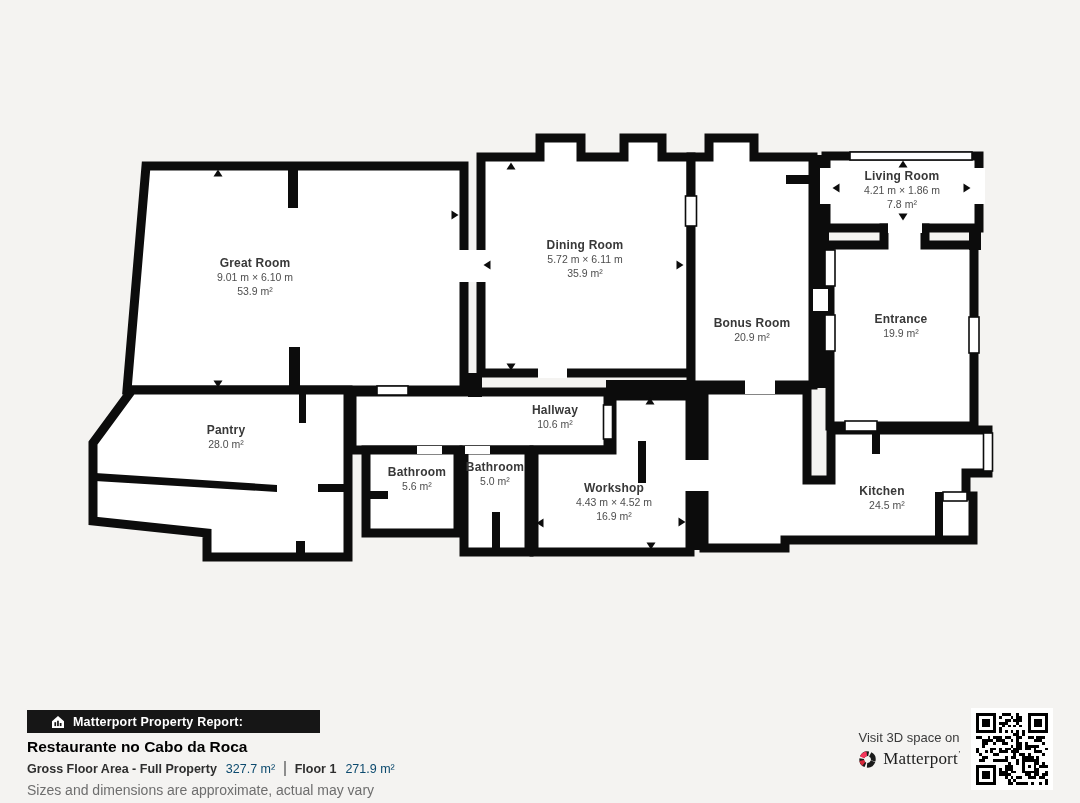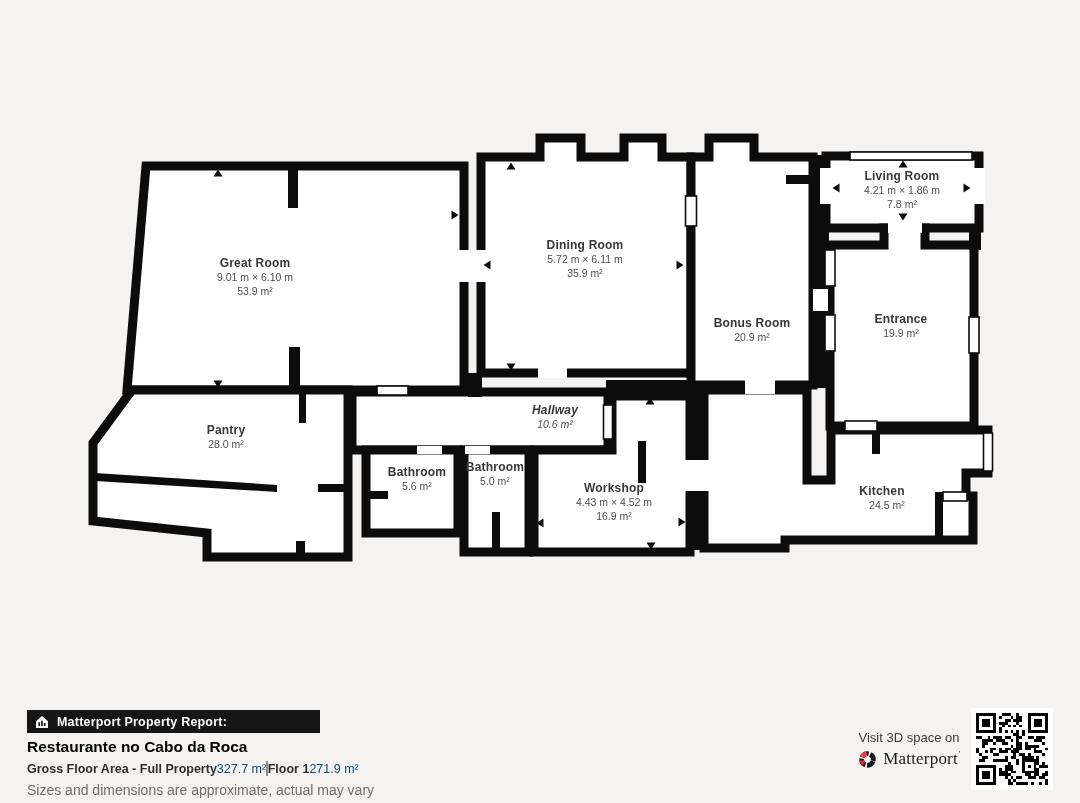--- a/index.html
+++ b/index.html
@@ -9,24 +9,24 @@
   .room{fill:#ffffff;stroke:#0c0c0c;stroke-width:9;stroke-linejoin:miter;}
   .wall{fill:#0c0c0c;}
   .gap{fill:#ffffff;}
   .win{fill:#ffffff;stroke:#0c0c0c;stroke-width:1.6;}
   .arr{fill:#0c0c0c;}
   .labels{position:absolute;left:0;top:0;width:1080px;height:803px;pointer-events:none;}
   .room-label{position:absolute;transform:translateX(-50%);text-align:center;white-space:nowrap;}
   .rn{font-size:12px;font-weight:700;color:#383838;letter-spacing:.2px;line-height:13px;}
   .rd{font-size:10.5px;color:#4e4e4e;margin-top:1px;line-height:12.5px;}
   .report-bar{position:absolute;left:27px;top:710px;width:293px;height:23px;background:#161616;
-              display:flex;align-items:center;gap:8px;padding-left:8px;box-sizing:border-box;}
+              display:flex;align-items:center;gap:8px;padding-left:24px;box-sizing:border-box;}
   .report-bar .bar-text{color:#fff;font-size:12.5px;font-weight:700;letter-spacing:.2px;}
   .prop-title{position:absolute;left:27px;top:738px;font-size:15.5px;font-weight:700;color:#000000;}
-  .stats{position:absolute;left:27px;top:761px;display:flex;align-items:center;gap:0;
+  .stats{position:absolute;left:27px;top:761px;display:flex;align-items:center;gap:9px;
          font-size:12.5px;color:#2e2e2e;}
   .stats .lbl{font-weight:700;}
   .stats .val{font-weight:400;color:#0c4a6e;}
   .stat-divider{width:1.5px;height:15px;background:#8d8d8d;}
   .disclaimer{position:absolute;left:27px;top:782px;font-size:14px;color:#6e6e6e;}
   .cta{position:absolute;left:848px;top:730px;width:122px;text-align:center;}
   .cta .visit{font-size:13px;color:#3a3a3a;}
   .brand-row{display:flex;justify-content:center;gap:5px;margin-top:4px;}
   .brand{font-family:"Liberation Serif",serif;font-size:17px;color:#1d1d1d;letter-spacing:.2px;}
   .brand .tm{font-size:8px;vertical-align:super;}
@@ -141,21 +141,21 @@
         <div class="rd">7.8 m²</div>
       </div>
       <div class="room-label" style="left: 901px; top: 313px;">
         <div class="rn">Entrance</div>
         <div class="rd">19.9 m²</div>
       </div>
       <div class="room-label" style="left: 226px; top: 424px;">
         <div class="rn">Pantry</div>
         <div class="rd">28.0 m²</div>
       </div>
-      <div class="room-label" style="left: 555px; top: 404px; font-style: italic;">
+      <div class="room-label" style="left: 555px; top: 404px;">
         <div class="rn">Hallway</div>
         <div class="rd">10.6 m²</div>
       </div>
       <div class="room-label" style="left: 417px; top: 466px;">
         <div class="rn">Bathroom</div>
         <div class="rd">5.6 m²</div>
       </div>
       <div class="room-label" style="left: 495px; top: 461px;">
         <div class="rn">Bathroom</div>
         <div class="rd">5.0 m²</div>

